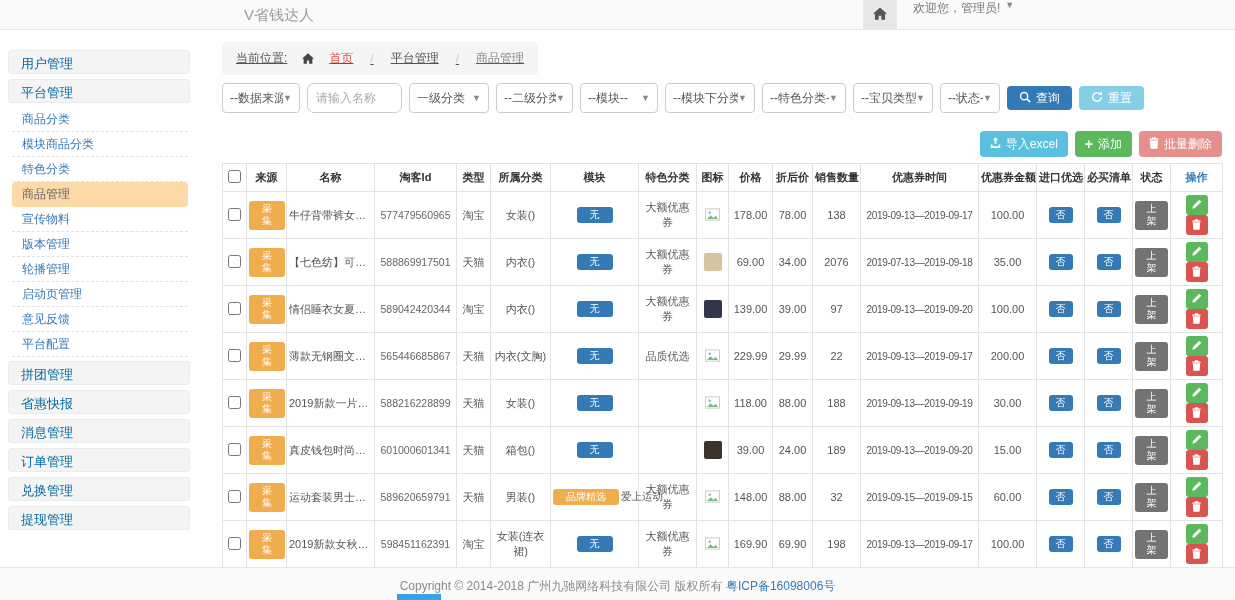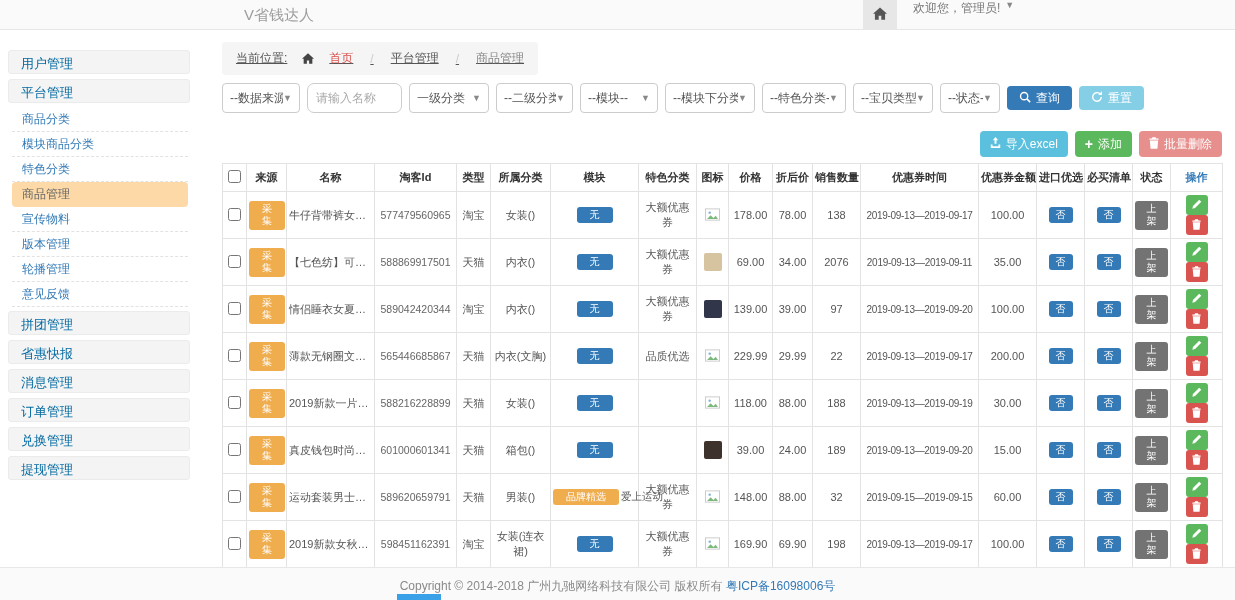--- a/index.html
+++ b/index.html
@@ -107,21 +107,23 @@
       <div class="nav-section">用户管理</div>
       <div class="nav-section">平台管理</div>
       <div class="nav-sub-list">
         <div class="nav-sub">商品分类</div>
         <div class="nav-sub">模块商品分类</div>
         <div class="nav-sub">特色分类</div>
         <div class="nav-sub active">商品管理</div>
         <div class="nav-sub">宣传物料</div>
         <div class="nav-sub">版本管理</div>
         <div class="nav-sub">轮播管理</div>
+        <div class="nav-sub">启动页管理</div>
         <div class="nav-sub">意见反馈</div>
+        <div class="nav-sub">平台配置</div>
       </div>
       <div class="nav-section">拼团管理</div>
       <div class="nav-section">省惠快报</div>
       <div class="nav-section">消息管理</div>
       <div class="nav-section">订单管理</div>
       <div class="nav-section">兑换管理</div>
       <div class="nav-section">提现管理</div>
     </div>
 </div>
 
@@ -298,21 +300,21 @@
           <td>天猫</td>
           <td>内衣()</td>
           <td class="module-cell"><span class="badge bg-blue">无</span></td>
           <td>大额优惠券</td>
           <td>
             <div class="thumb" style="background: rgb(214, 196, 160);"></div>
           </td>
           <td>69.00</td>
           <td>34.00</td>
           <td>2076</td>
-          <td class="cell-time">2019-09-13—2019-09-11</td>
+          <td class="cell-time">2019-07-13—2019-09-18</td>
           <td>35.00</td>
           <td><span class="badge bg-blue toggle">否</span></td>
           <td><span class="badge bg-blue toggle">否</span></td>
           <td><span class="badge bg-green toggle">上架</span></td>
           <td><button class="op-btn op-edit">
               <span><svg viewBox="0 0 14 14" width="11" height="11">
                   <path fill="#fff" d="M10.4.9l2.7 2.7-7.9 7.9-3.5.8.8-3.5L10.4.9z"></path>
                 </svg></span>
             </button><button class="op-btn op-del">
               <span><svg viewBox="0 0 12 14" width="9" height="11">

